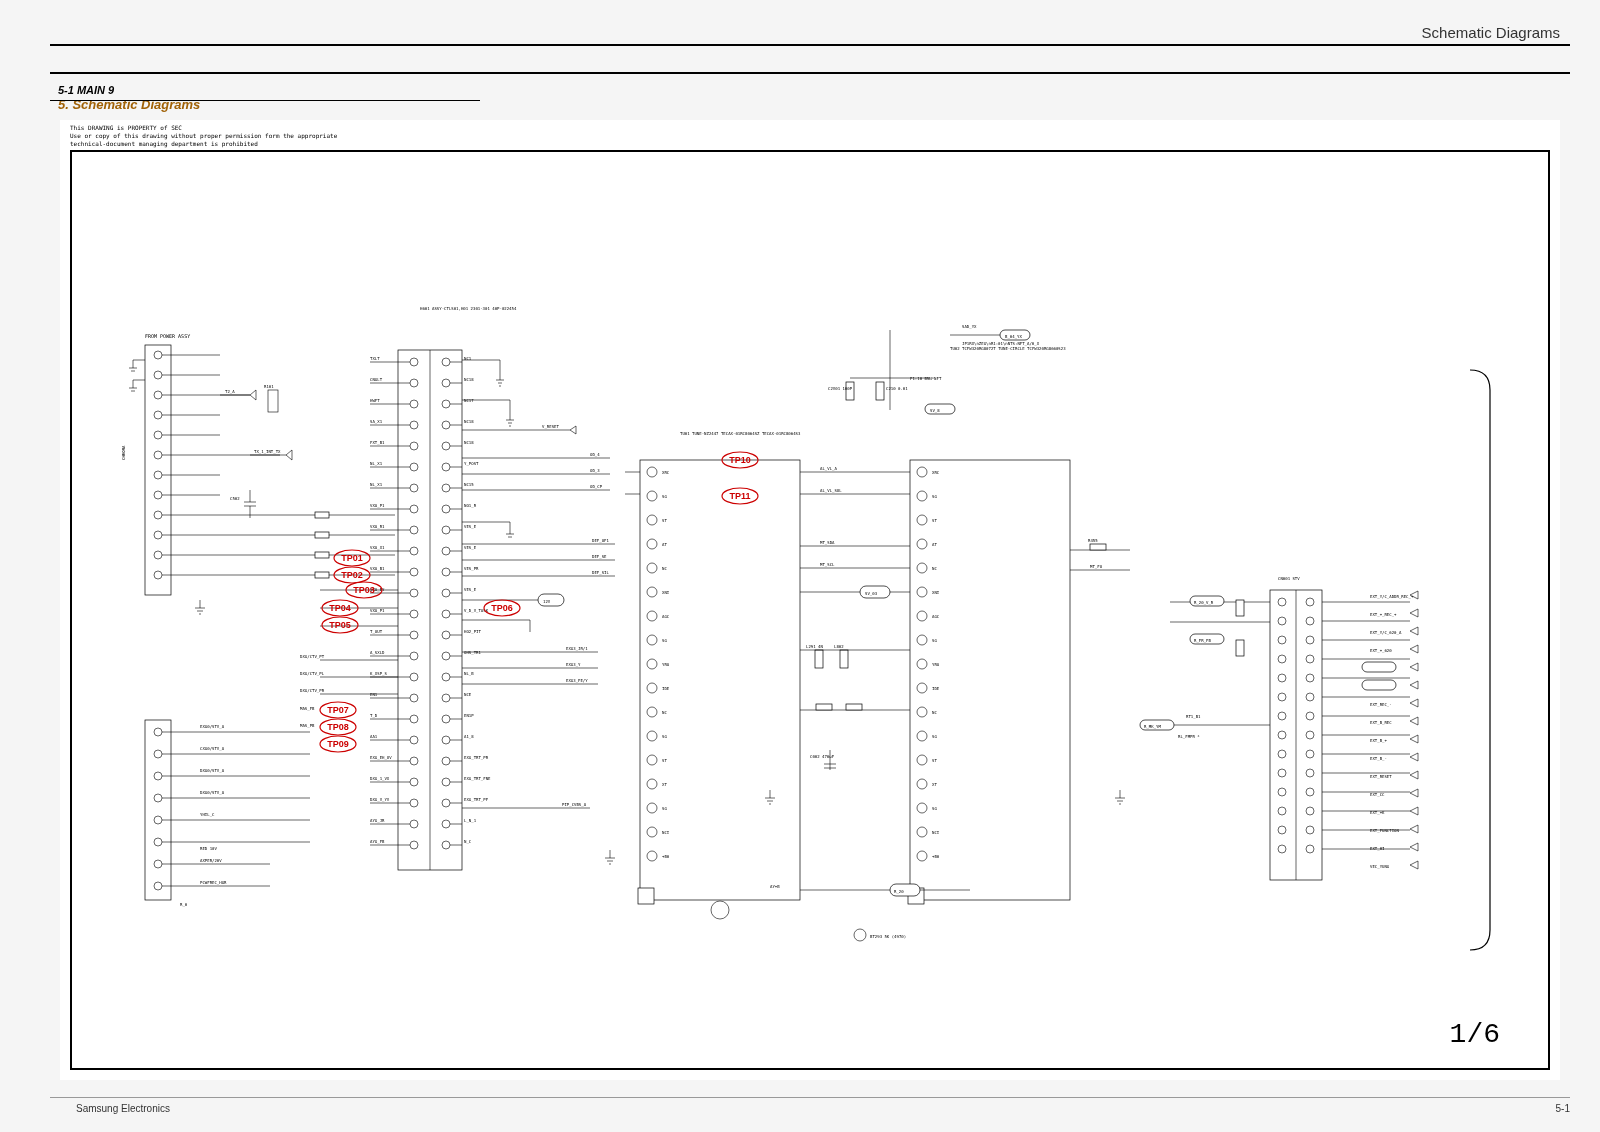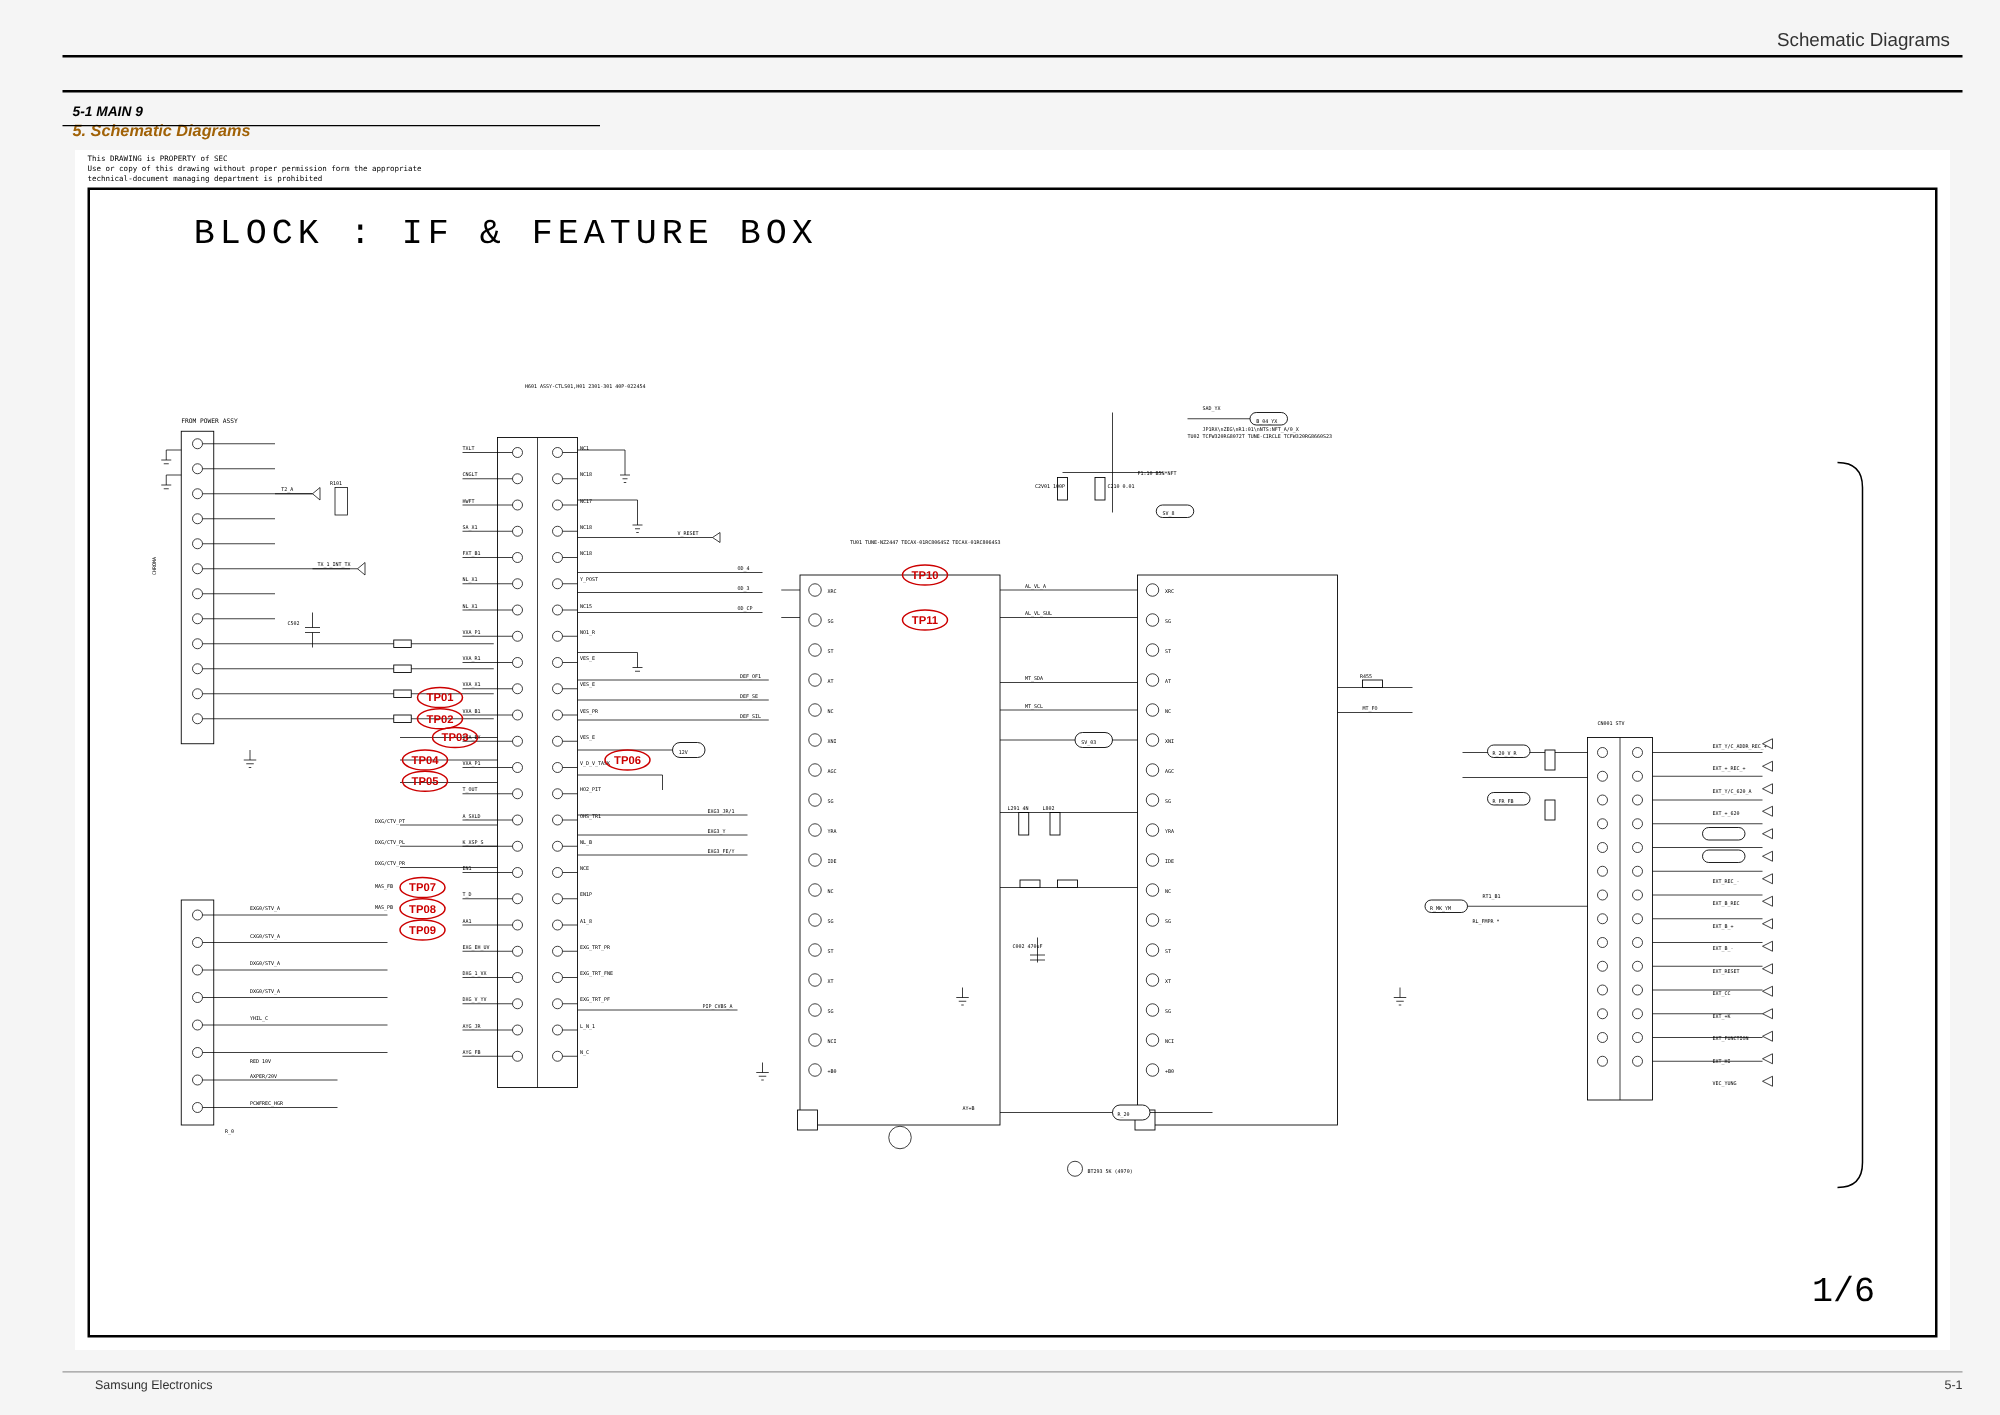--- a/index.html
+++ b/index.html
@@ -161,21 +161,20 @@
 <div class="section-title">5. Schematic Diagrams</div>
 <div class="section-rule"></div>
 <div class="subsection-title">5-1 MAIN 9</div>
 <div class="subsection-rule"></div>
 
 <div class="schematic-frame">
   <div class="notice-text">This DRAWING is PROPERTY of SEC
 Use or copy of this drawing without proper permission form the appropriate
 technical-document managing department is prohibited</div>
   <div class="schematic-border"></div>
-  <div class="block-title">BLOCK : IF &amp; FEATURE BOX</div>
   <div class="sheet-number">1/6</div>
 
   <svg class="schematic-svg" viewBox="0 0 1480 920" preserveAspectRatio="none">
 
     <g>
       <text class="sch-text" x="75" y="188">FROM POWER ASSY</text>
       <rect class="conn-rect" x="75" y="195" width="26" height="250"></rect>
 
       <g class="sch-line">
         <circle class="circle-small" cx="88" cy="205" r="4"></circle>

